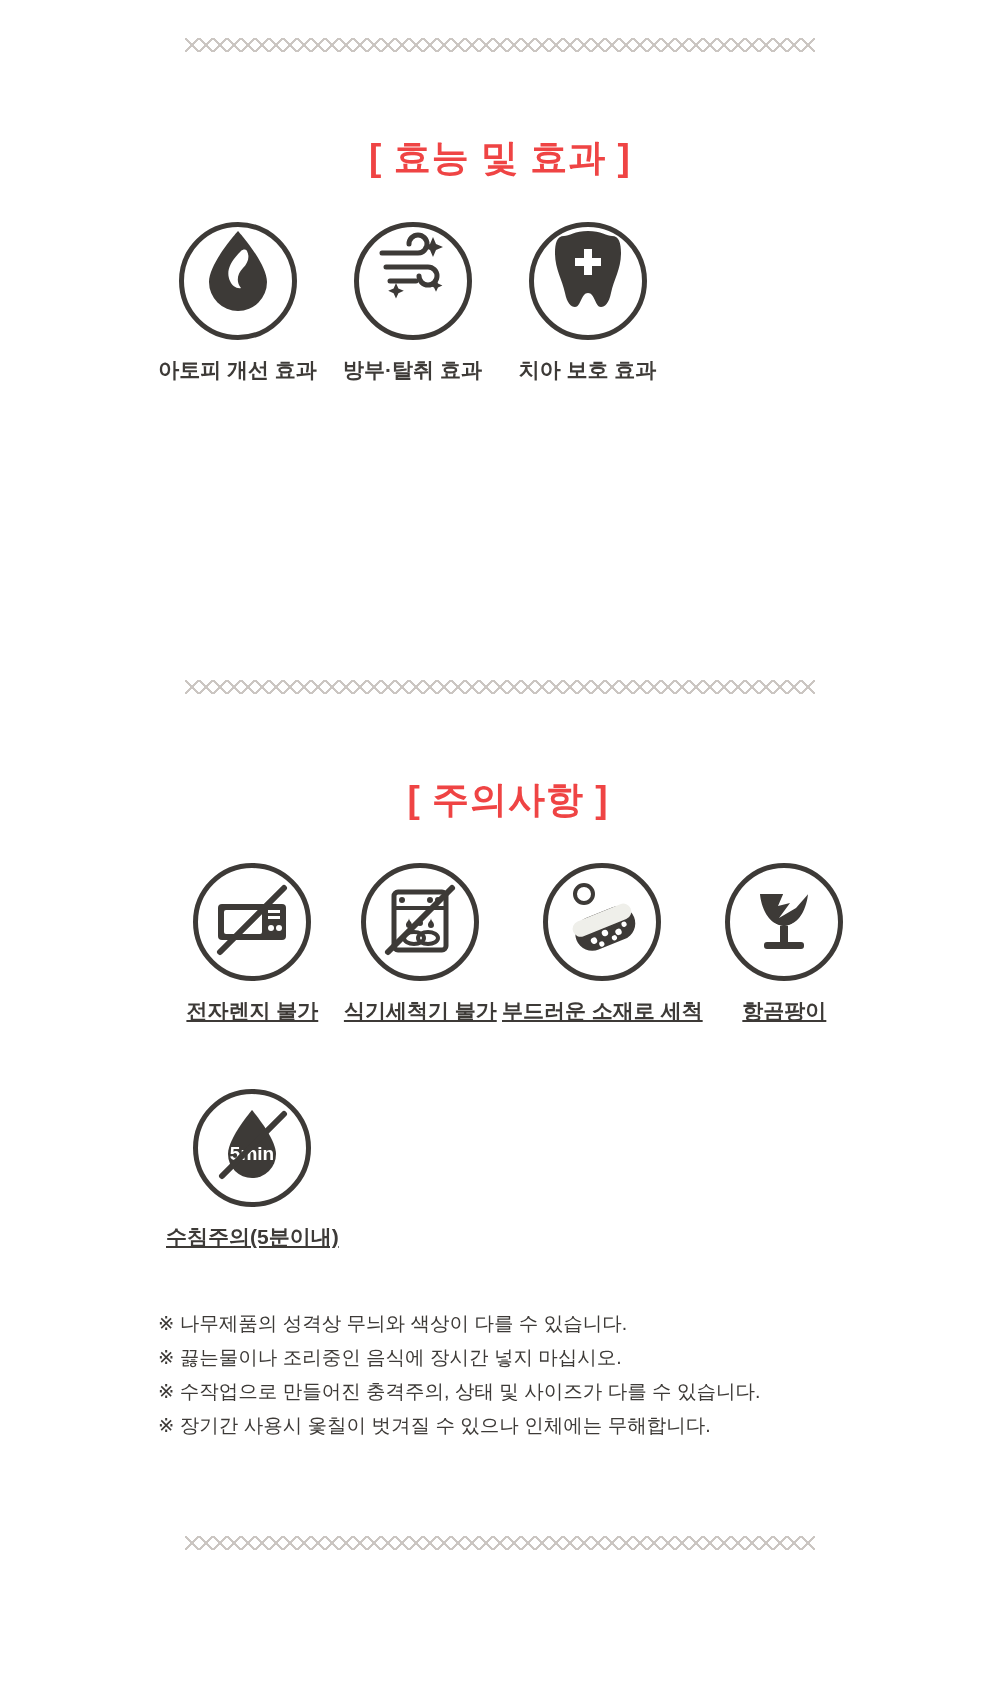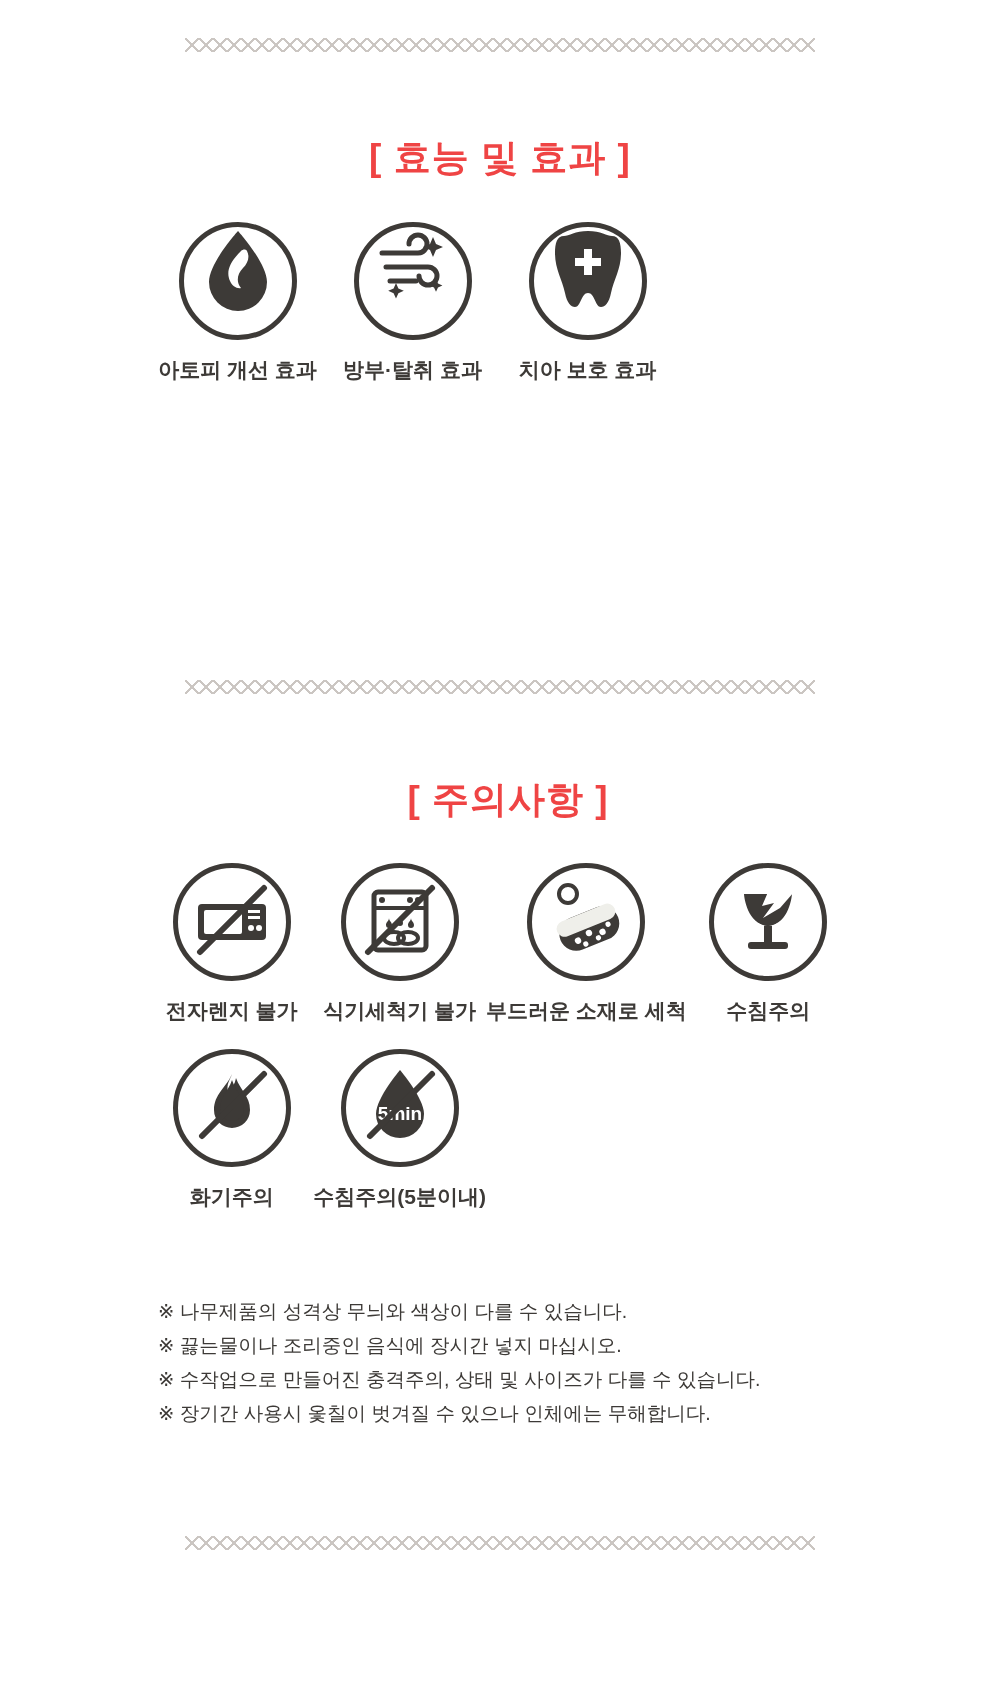--- a/index.html
+++ b/index.html
@@ -75,21 +75,21 @@
     font-size: 21px;
     font-weight: bold;
     color: #3d3a37;
     text-align: center;
     white-space: nowrap;
   }
 
   
   .notes {
     width: 700px;
-    margin: 4px auto;
+    margin: 16px auto;
     padding-left: 8px;
     box-sizing: border-box;
   }
   .note-line {
     font-size: 19.5px;
     color: #3d3a37;
     line-height: 34px;
     white-space: nowrap;
   }
 </style>
@@ -147,21 +147,21 @@
     </div>
 
   </div>
 
   <div class="divider-wrap" style="position:absolute; top:680px; left:0; width:1000px;">
     <div class="divider"></div>
   </div>
 
   <div class="section-title" style="position:absolute; top:775px; left:0; width:1000px;padding-left:8px;">[ 주의사항 ]</div>
 
-  <div class="icon-grid" style="position:absolute; top:863px; left:150px; row-gap:24px;">
+  <div class="icon-grid" style="position:absolute; top:863px; left:166px; row-gap:64px;text-decoration:underline;">
 
     <div class="icon-cell">
       <div class="icon-circle">
         <svg width="104" height="104" viewBox="0 0 104 104" aria-hidden="true">
           <rect x="18" y="36" width="68" height="36" rx="4" fill="#3d3a37"></rect>
           <rect x="24" y="42" width="38" height="24" rx="2" fill="#ffffff"></rect>
           <g fill="#ffffff">
             <rect x="68" y="42" width="12" height="3"></rect>
             <rect x="68" y="48" width="12" height="3"></rect>
             <circle cx="71" cy="60" r="3"></circle>
@@ -220,33 +220,23 @@
     <div class="icon-cell">
       <div class="icon-circle">
         <svg width="104" height="104" viewBox="0 0 104 104" aria-hidden="true">
           <path d="M28 26 L48 26 L42 40 L54 38 L44 52 L60 44 L76 26 L28 26 C28 26 30 56 52 58 C74 56 76 26 76 26" fill="#3d3a37"></path>
           <path d="M30 26 C30 26 32 56 52 58 C72 56 74 26 74 26 Z" fill="#3d3a37"></path>
           <path d="M44 24 L52 24 L46 38 L58 35 L47 50 L64 40 L78 24 Z" fill="#ffffff"></path>
           <rect x="48" y="58" width="8" height="18" fill="#3d3a37"></rect>
           <rect x="32" y="74" width="40" height="7" rx="3" fill="#3d3a37"></rect>
         </svg>
       </div>
-      <div class="icon-label">수침주의</div>
-    </div>
-
-    <div class="icon-cell">
-      <div class="icon-circle">
-        <svg width="104" height="104" viewBox="0 0 104 104" aria-hidden="true">
-          <path d="M52 20 C46 34 34 40 34 56 a18 18 0 0 0 36 0 C70 42 60 36 56 24 C55 30 52 34 48 38 C46 30 50 26 52 20 Z" fill="#3d3a37"></path>
-          <path d="M52 26 C48 38 40 42 40 55 a12 12 0 0 0 24 0 C64 44 56 38 52 26 Z" fill="#3d3a37"></path>
-          <line x1="22" y1="82" x2="84" y2="20" stroke="#3d3a37" stroke-width="6" stroke-linecap="round"></line>
-        </svg>
-      </div>
-      <div class="icon-label">화기주의</div>
-    </div>
+      <div class="icon-label">항곰팡이</div>
+    </div>
+
 
     <div class="icon-cell">
       <div class="icon-circle">
         <svg width="104" height="104" viewBox="0 0 104 104" aria-hidden="true">
           <path d="M52 16 C52 16 28 44 28 60 a24 24 0 0 0 48 0 C76 44 52 16 52 16 Z" fill="#3d3a37"></path>
           <text x="52" y="66" text-anchor="middle" font-family="Liberation Sans, sans-serif" font-size="19" font-weight="bold" fill="#ffffff">5min</text>
           <line x1="22" y1="82" x2="84" y2="20" stroke="#3d3a37" stroke-width="6" stroke-linecap="round"></line>
         </svg>
       </div>
       <div class="icon-label">수침주의(5분이내)</div>

